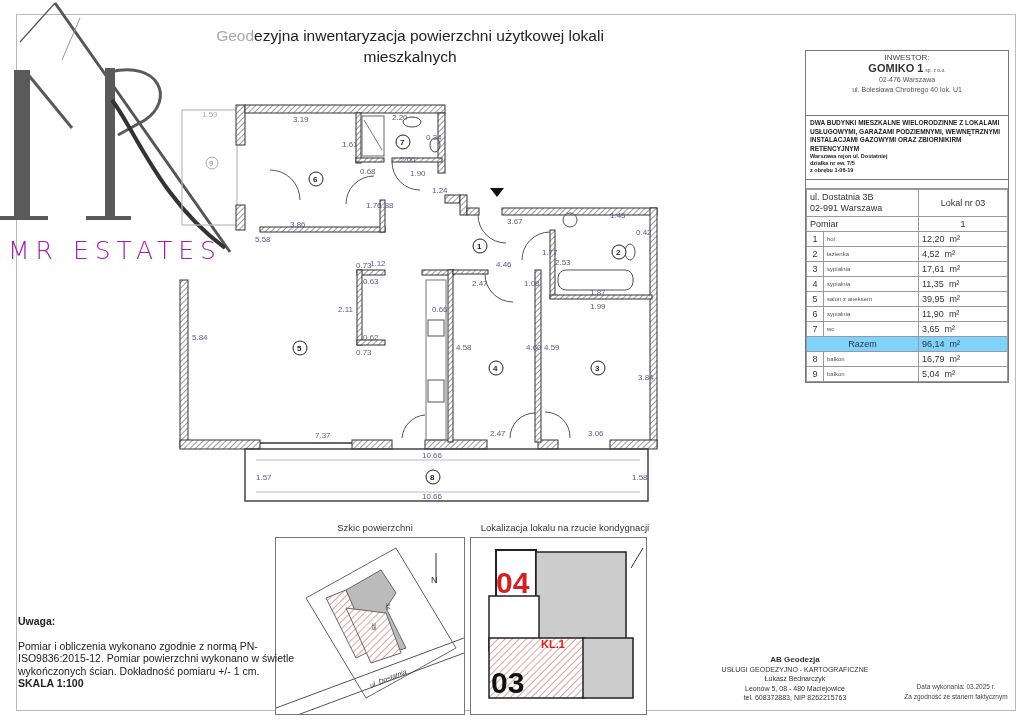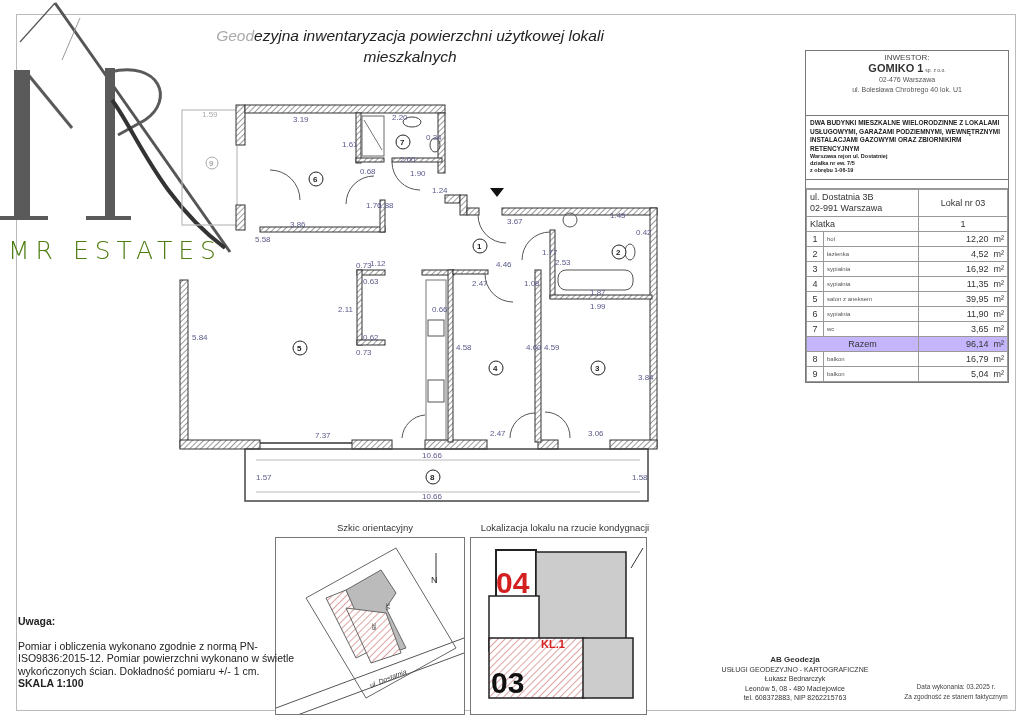--- a/index.html
+++ b/index.html
@@ -1,42 +1,42 @@
 <!DOCTYPE html>
 <html><head>
 <meta charset="utf-8">
 <style>
   html,body{margin:0;padding:0;background:#fff;}
   body{width:1024px;height:724px;position:relative;overflow:hidden;font-family:"Liberation Sans",sans-serif;color:#222;}
   .abs{position:absolute;}
   .frame{position:absolute;left:16px;top:14px;width:1000px;height:697px;border:1px solid #bbb;box-sizing:border-box;}
-  .title{position:absolute;left:190px;top:25px;width:440px;text-align:center;font-size:15.5px;line-height:21px;color:#222;font-style:italic;}
+  .title{position:absolute;left:190px;top:25px;width:440px;text-align:center;font-size:15.5px;line-height:21px;color:#222;}
   .title .fade{color:#aaa;}
   
   .info{position:absolute;left:805px;top:50px;width:202px;border:1px solid #777;font-size:8px;}
   .inv{text-align:center;border-bottom:1px solid #777;padding:2px 0 20px;line-height:10px;font-size:7px;color:#555;}
   .inv .lbl{font-size:8px;color:#444;}
   .inv .nm{font-weight:bold;font-size:11px;color:#333;margin-top:19px;}
   .proj{padding:3px 4px 5px;font-size:6.5px;font-weight:bold;line-height:8.5px;border-bottom:1px solid #777;}
   .proj .sub{font-size:5.5px;line-height:7px;}
   table.rooms{border-collapse:collapse;width:100%;font-size:9px;color:#333;border-radius:6px;}
   table.rooms td{border:1px solid #999;padding:0 3px;height:14px;}
   table.rooms td.n{width:10px;text-align:center;font-size:9px;}
   table.rooms td.nm{font-size:6px;color:#555;}
-  table.rooms td.v{text-align:right;width:82px;white-space:nowrap;}
-  tr.sum td{background:#c4b5fd;}
+  table.rooms td.v{text-align:left;width:82px;white-space:nowrap;}
+  tr.sum td{background:#7dd3fc;}
   
   .notes{position:absolute;left:18px;top:615px;width:290px;font-size:10.5px;line-height:12.4px;color:#222;}
   .notes b{font-weight:bold;}
   .sk-title{position:absolute;font-size:9.5px;color:#333;text-align:center;}
   .sk-box{position:absolute;border:1px solid #777;background:#fff;overflow:hidden;}
   .company{position:absolute;left:700px;top:655px;width:190px;text-align:center;font-size:7px;line-height:9.5px;color:#333;}
   .company .cn{font-weight:bold;font-size:8px;}
   .date{position:absolute;left:896px;top:682px;width:120px;text-align:center;font-size:6.5px;line-height:9.5px;color:#444;}
-  .logo-text{position:absolute;left:8px;top:236px;font-size:25px;letter-spacing:6px;color:#4d7c0f;font-family:"DejaVu Sans",sans-serif;font-weight:300;}
+  .logo-text{position:absolute;left:8px;top:236px;font-size:25px;letter-spacing:6px;color:#a21caf;font-family:"DejaVu Sans",sans-serif;font-weight:300;}
   .dim{font-size:8px;fill:#5a5a8c;font-family:"Liberation Sans",sans-serif;}
   .rn{font-size:8px;font-weight:bold;fill:#222;font-family:"Liberation Sans",sans-serif;}
 </style>
 </head>
 <body>
 
 <div class="frame"></div>
 
 <svg class="abs" style="left:0;top:0" width="235" height="260">
   <line x1="20" y1="42" x2="55" y2="3" stroke="#555" stroke-width="1.2"></line>
@@ -213,37 +213,37 @@
   <div style="height:8px;border-bottom:1px solid #999"></div>
   <table class="rooms">
     <tbody>
         <tr>
       <td colspan="2" style="height:26px;line-height:11px">
         <span>ul. Dostatnia 3B</span><br><span>02-991 Warszawa</span>
       </td>
       <td style="text-align:center">Lokal nr  03</td>
     </tr>
     <tr>
-          <td colspan="2">Klatka</td>
+          <td colspan="2">Pomiar</td>
           <td style="text-align:center">1</td>
         </tr>
     <tr>
           <td class="n">1</td>
           <td class="nm">hol</td>
           <td class="v"><span>12,20</span>&nbsp; <span>m²</span></td>
         </tr>
     <tr>
           <td class="n">2</td>
           <td class="nm">łazienka</td>
           <td class="v"><span>4,52</span>&nbsp; <span>m²</span></td>
         </tr>
     <tr>
           <td class="n">3</td>
           <td class="nm">sypialnia</td>
-          <td class="v"><span>16,92</span>&nbsp; <span>m²</span></td>
+          <td class="v"><span>17,61</span>&nbsp; <span>m²</span></td>
         </tr>
     <tr>
           <td class="n">4</td>
           <td class="nm">sypialnia</td>
           <td class="v"><span>11,35</span>&nbsp; <span>m²</span></td>
         </tr>
     <tr>
           <td class="n">5</td>
           <td class="nm">salon z aneksem</td>
           <td class="v"><span>39,95</span>&nbsp; <span>m²</span></td>
@@ -269,21 +269,21 @@
         </tr>
     <tr>
           <td class="n">9</td>
           <td class="nm">balkon</td>
           <td class="v"><span>5,04</span>&nbsp; <span>m²</span></td>
         </tr>
   </tbody>
     </table>
 </div>
 
-<div class="sk-title" style="left:275px;top:522px;width:200px">Szkic orientacyjny</div>
+<div class="sk-title" style="left:275px;top:522px;width:200px">Szkic powierzchni</div>
 <div class="sk-box" style="left:275px;top:537px;width:188px;height:176px">
   <svg width="188" height="176">
     <defs>
       <pattern id="rh" width="5" height="5" patternUnits="userSpaceOnUse" patternTransform="rotate(45)">
         <rect width="5" height="5" fill="#fff"></rect>
           <line x1="0" y1="0" x2="0" y2="5" stroke="#c04a4a" stroke-width="1"></line>
       </pattern>
     </defs>
     <polygon points="30,60 120,10 180,110 90,160" fill="none" stroke="#666"></polygon>
     <polygon points="50,60 70,52 100,110 80,120" fill="url(#rh)" stroke="#666"></polygon>

